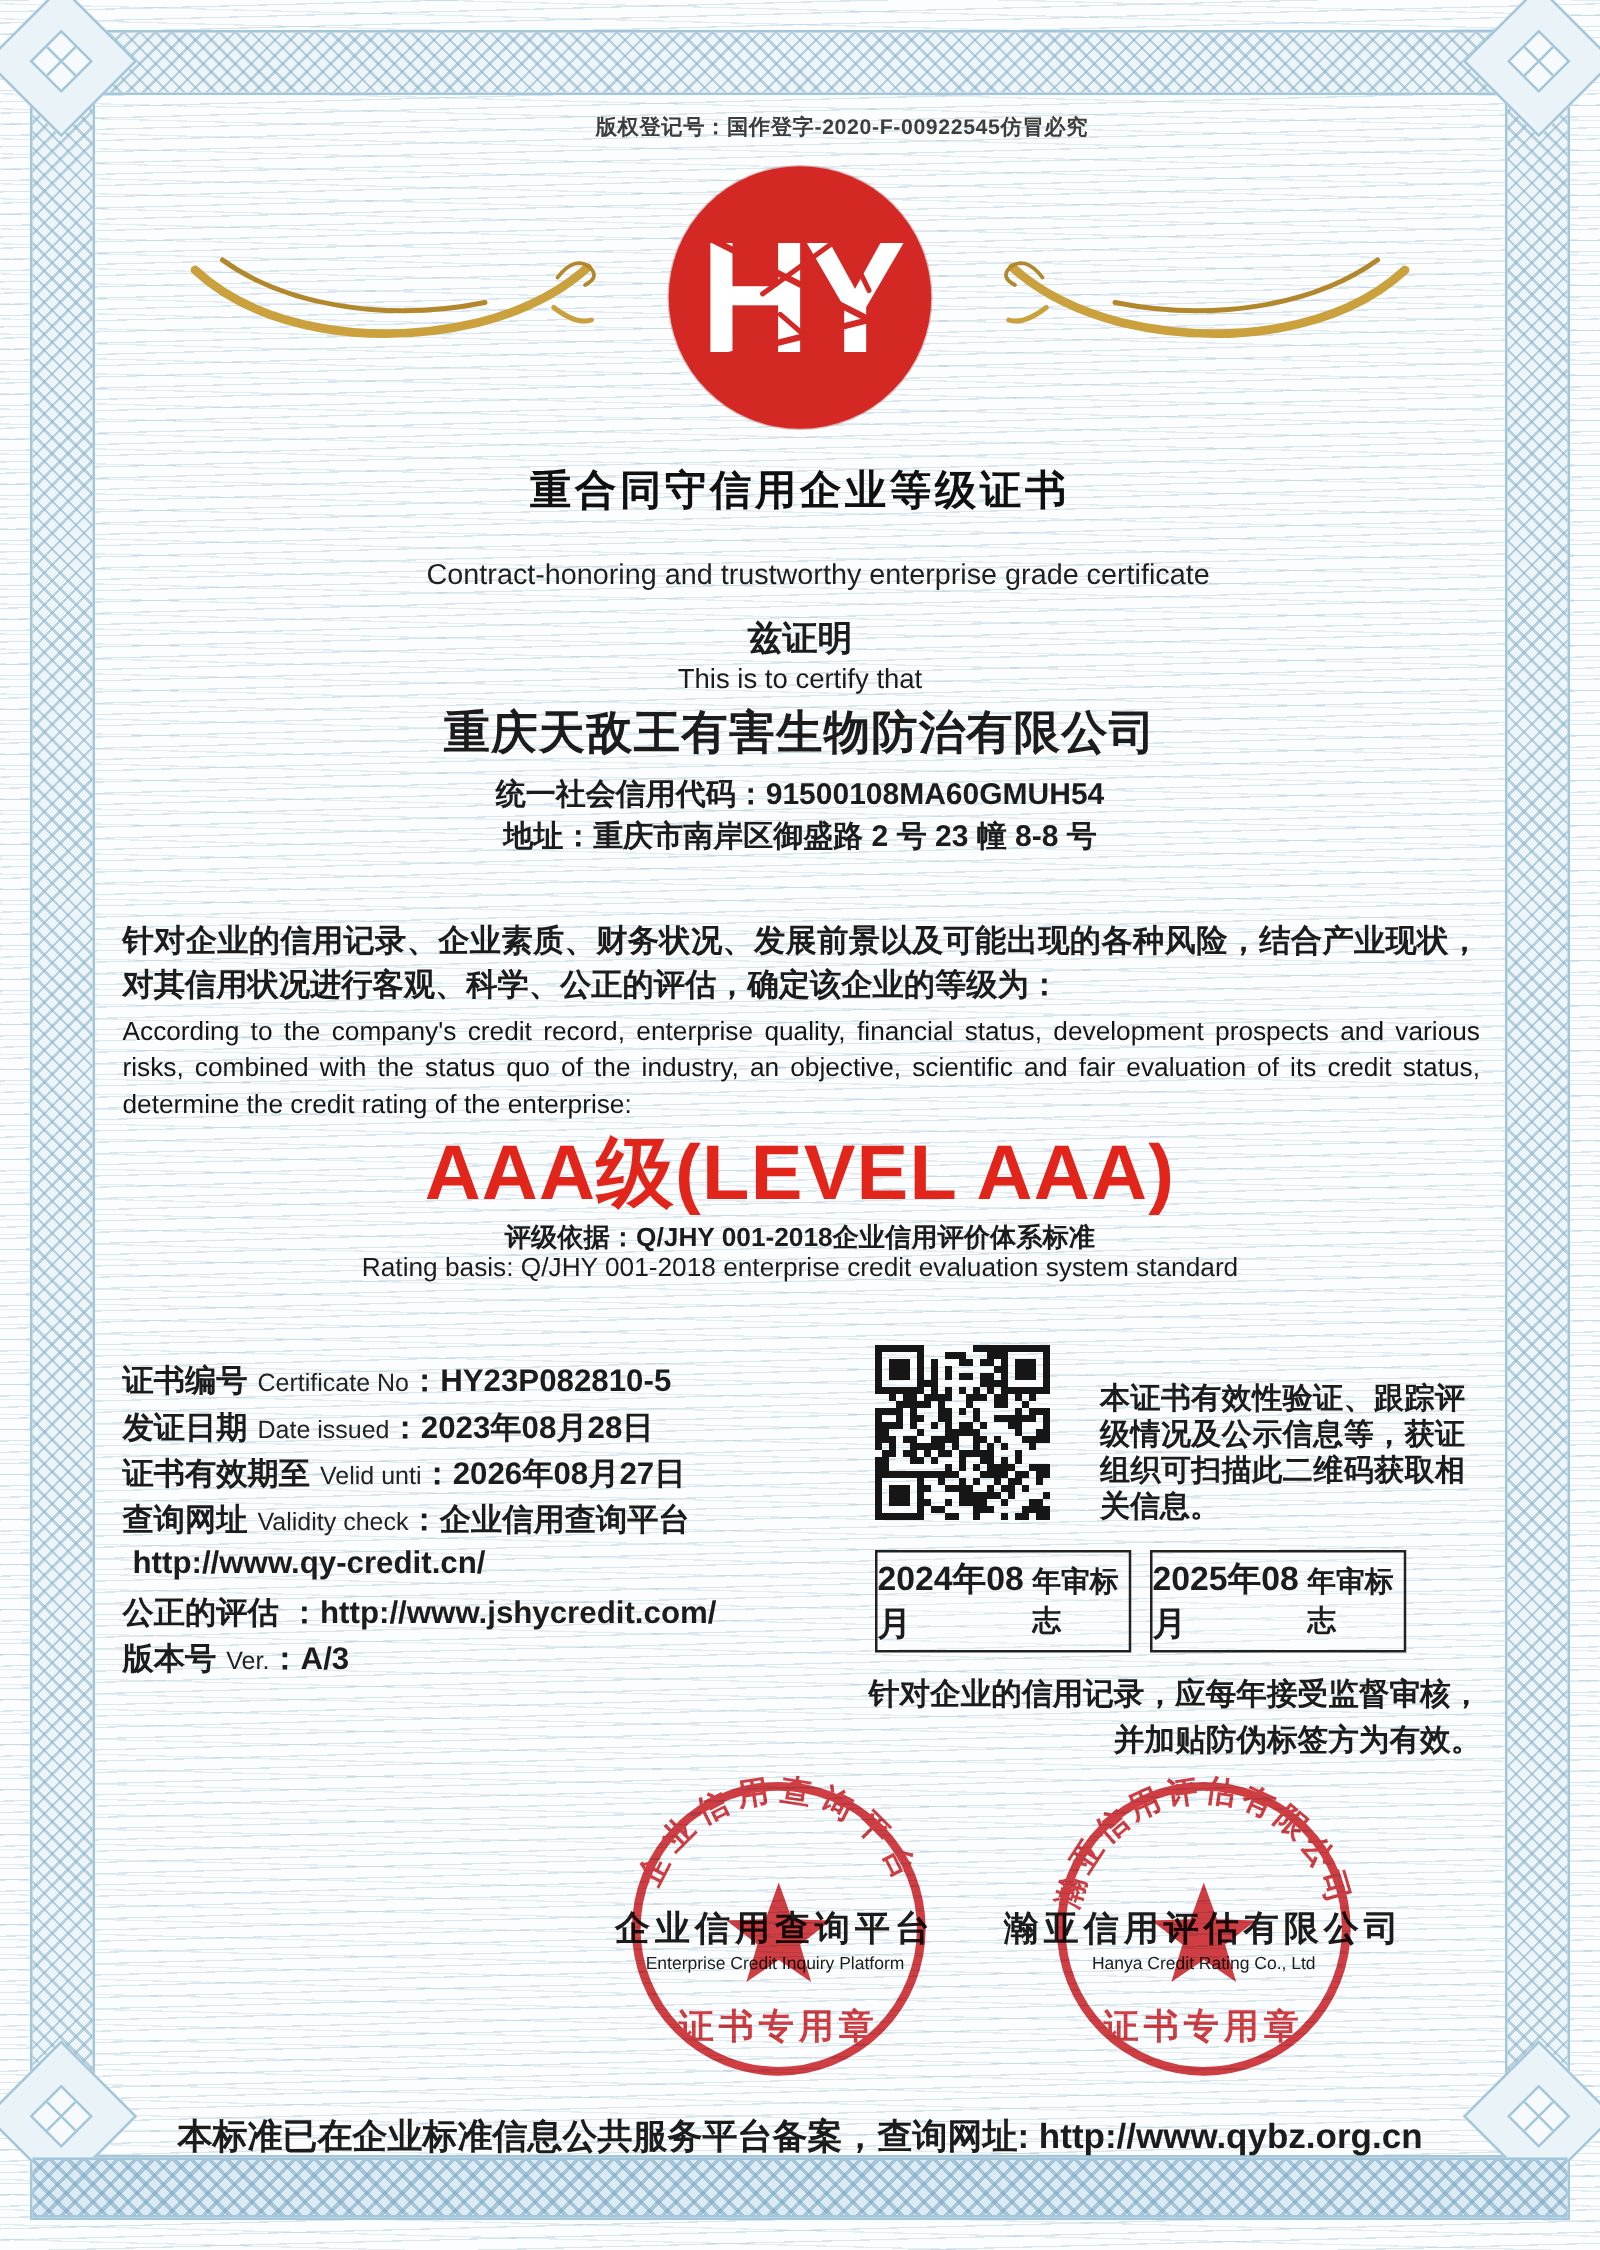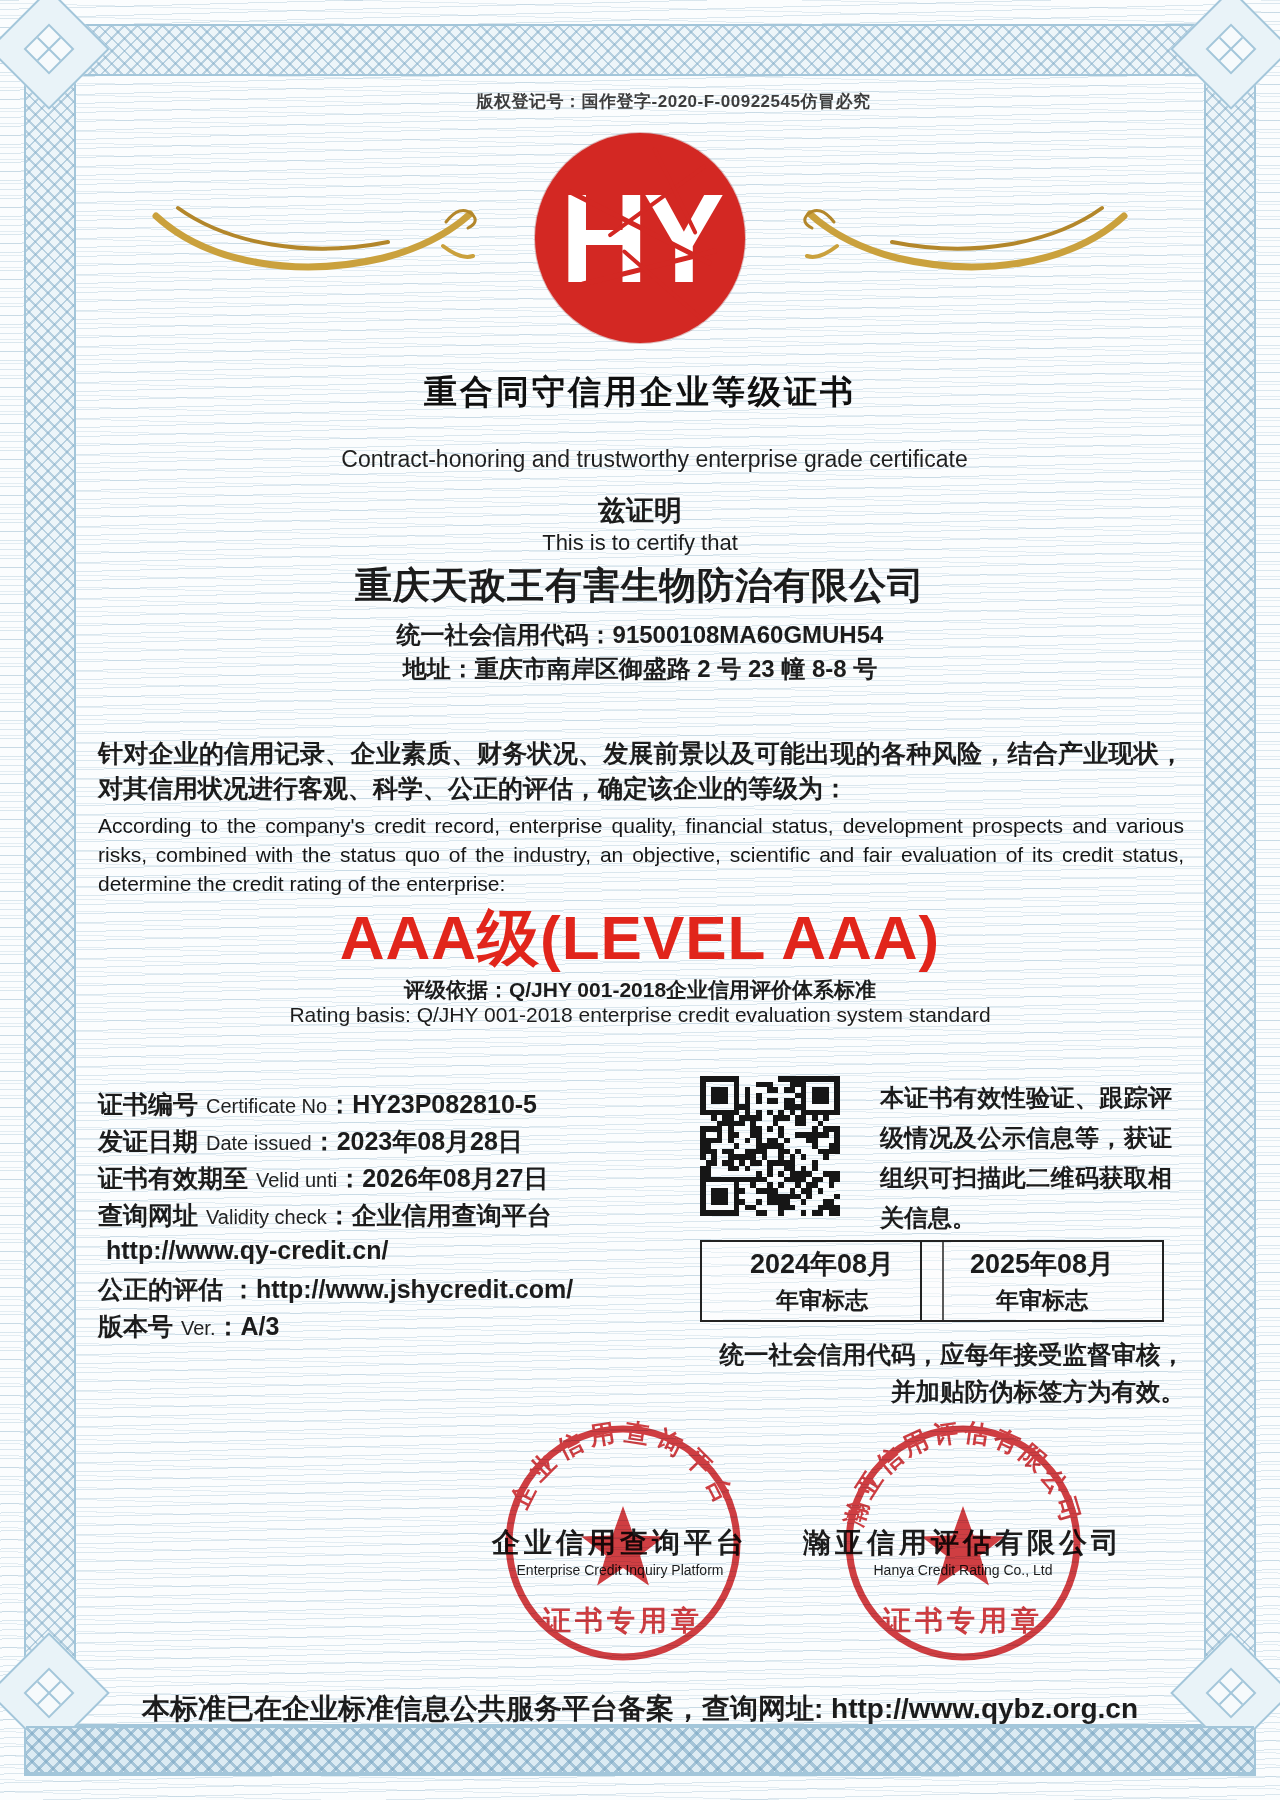--- a/index.html
+++ b/index.html
@@ -104,24 +104,24 @@
     font-size:21px;font-weight:500;}
   
   .details{position:absolute;top:1088px;left:98px;width:545px;}
   .d-row{display:flex;align-items:baseline;height:37px;}
   .d-zh{font-size:25px;font-weight:600;}
   .d-en{font-size:20px;font-weight:500;margin-left:8px;color:#222;}
   .d-val{font-size:25px;font-weight:600;}
   
   .qr-box{position:absolute;top:1076px;left:700px;width:140px;height:140px;}
   .qr-box svg{width:100%;height:100%;display:block;}
-  .qr-note{position:absolute;top:1078px;left:880px;width:292px;
-    font-size:24px;font-weight:600;line-height:40px;text-align:justify;}
-  .badge{position:absolute;top:1240px;width:244px;height:82px;border:2px solid #222;
-    display:flex;flex-direction:column;align-items:center;justify-content:center;gap:3px;
+  .qr-note{position:absolute;top:1104px;left:880px;width:292px;
+    font-size:24px;font-weight:600;line-height:29px;text-align:justify;}
+  .badge{position:absolute;top:1240px;width:205px;height:82px;border:2px solid #222;
+    display:flex;align-items:center;justify-content:center;gap:3px;
     background:rgba(255,255,255,.25);}
   .badge.b1{left:700px;} .badge.b2{left:920px;}
   .badge-month{font-size:27px;font-weight:600;}
   .badge-label{font-size:23px;font-weight:600;}
   .notice{position:absolute;left:560px;right:95px;text-align:right;
     font-size:24.5px;font-weight:600;}
   .notice.n1{top:1338px;} .notice.n2{top:1375px;}
   
   .seal{position:absolute;width:250px;height:250px;opacity:.88;mix-blend-mode:multiply;z-index:3;}
   .seal.sl{top:1418px;left:498px;}
@@ -573,21 +573,21 @@
     </div>
   <div class="qr-note">本证书有效性验证、跟踪评级情况及公示信息等，获证组织可扫描此二维码获取相关信息。</div>
   <div class="badge b1">
     <span class="badge-month">2024年08月</span>
     <span class="badge-label">年审标志</span>
   </div>
   <div class="badge b2">
     <span class="badge-month">2025年08月</span>
     <span class="badge-label">年审标志</span>
   </div>
-  <div class="notice n1">统一社会信用代码，应每年接受监督审核，</div>
+  <div class="notice n1">针对企业的信用记录，应每年接受监督审核，</div>
   <div class="notice n2">并加贴防伪标签方为有效。</div>
 
   <div class="org-zh ol">企业信用查询平台</div>
   <div class="org-en el">Enterprise Credit Inquiry Platform</div>
   <div class="org-zh or">瀚亚信用评估有限公司</div>
   <div class="org-en er">Hanya Credit Rating Co., Ltd</div>
 
   <svg class="seal sl" viewBox="0 0 250 250">
     <defs>
         <path id="arcL" d="M33.5 170 A 102 102 0 1 1 216.5 170" fill="none"></path>

